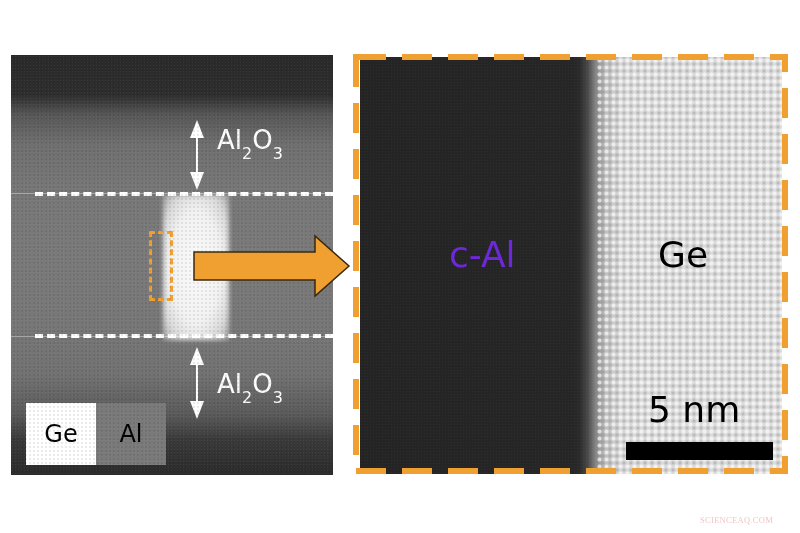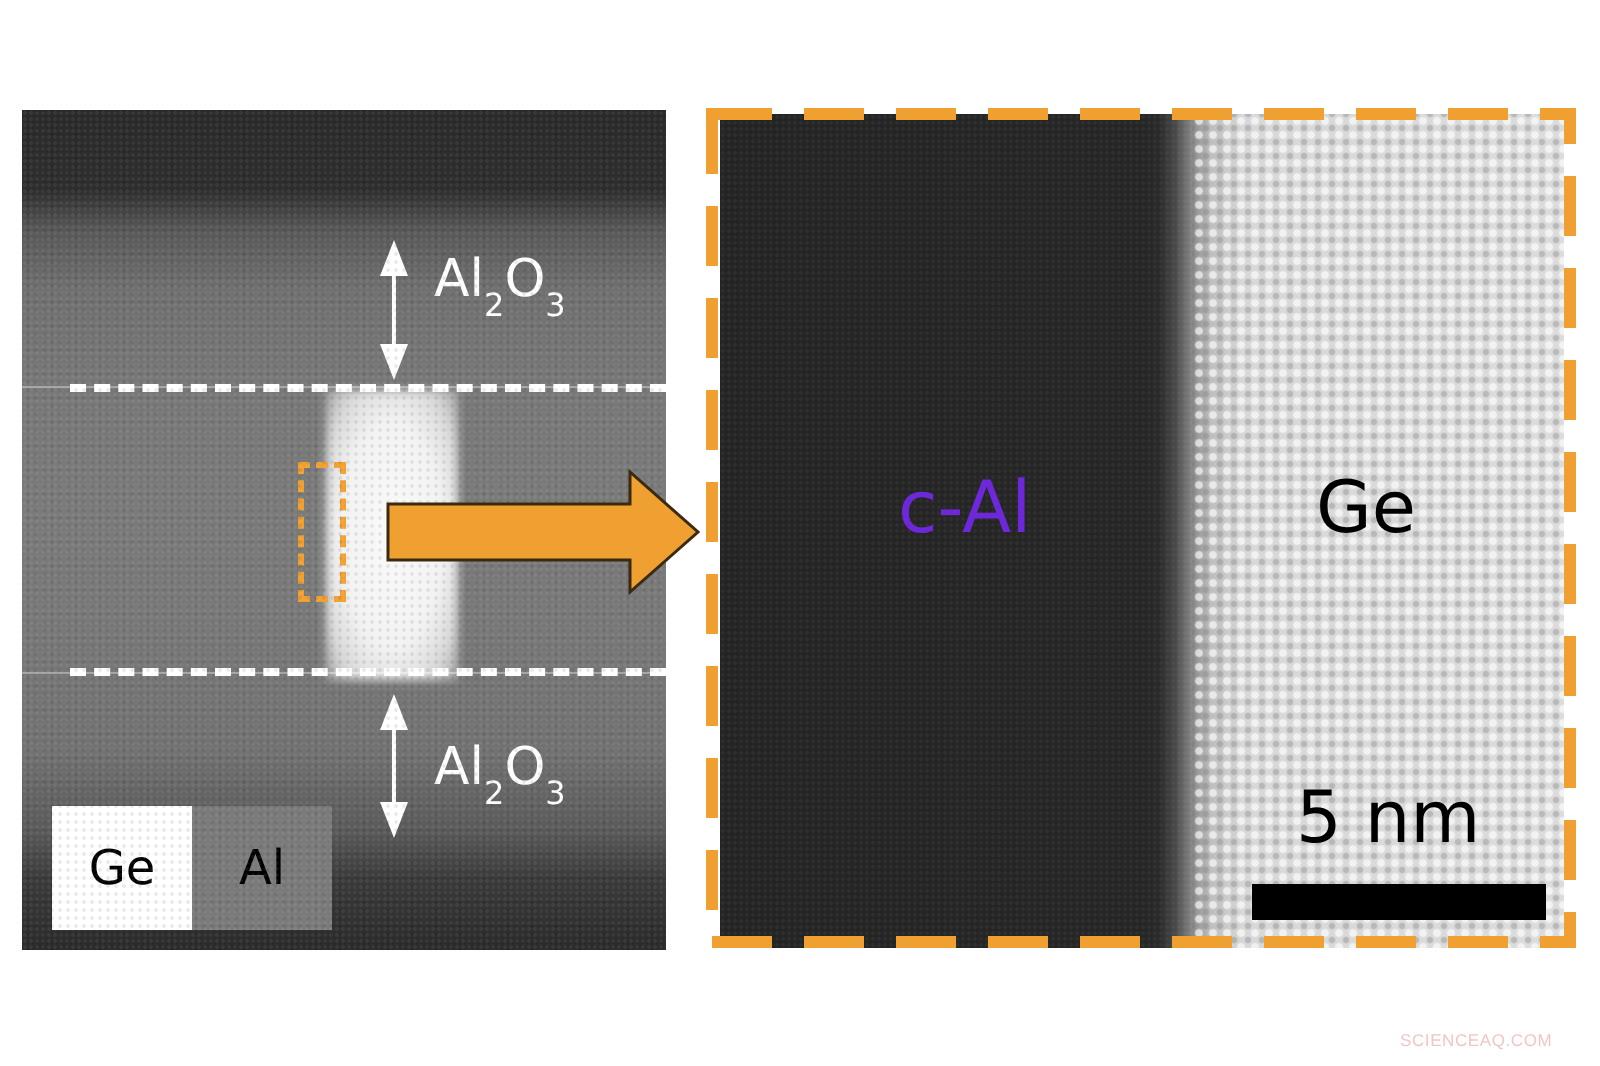--- a/index.html
+++ b/index.html
@@ -95,21 +95,21 @@
     position: absolute; left: 658px; top: 237px; color: #000000; font-size: 36px; line-height: 1;
   }
   .scale-text {
     position: absolute; left: 648px; top: 392px; color: #000000; font-size: 36px; line-height: 1;
   }
   .scale-bar {
     position: absolute; left: 626px; top: 442px; width: 147px; height: 18px; background: #000000;
   }
   .watermark {
     position: absolute; left: 700px; top: 515px; color: #f2c6c6; font-size: 8.5px;
-    letter-spacing: 0.3px; font-family: Liberation Sans, sans-serif;
+    letter-spacing: 0.3px; font-family: Liberation Serif, serif;
   }
 </style>
 </head>
 <body>
 
 <div class="left-panel">
   <div class="ge-bright"></div>
   <div class="thin-line" style="top:138px;"></div>
   <div class="thin-line" style="top:281px;"></div>
   <div class="dash-line top"></div>

